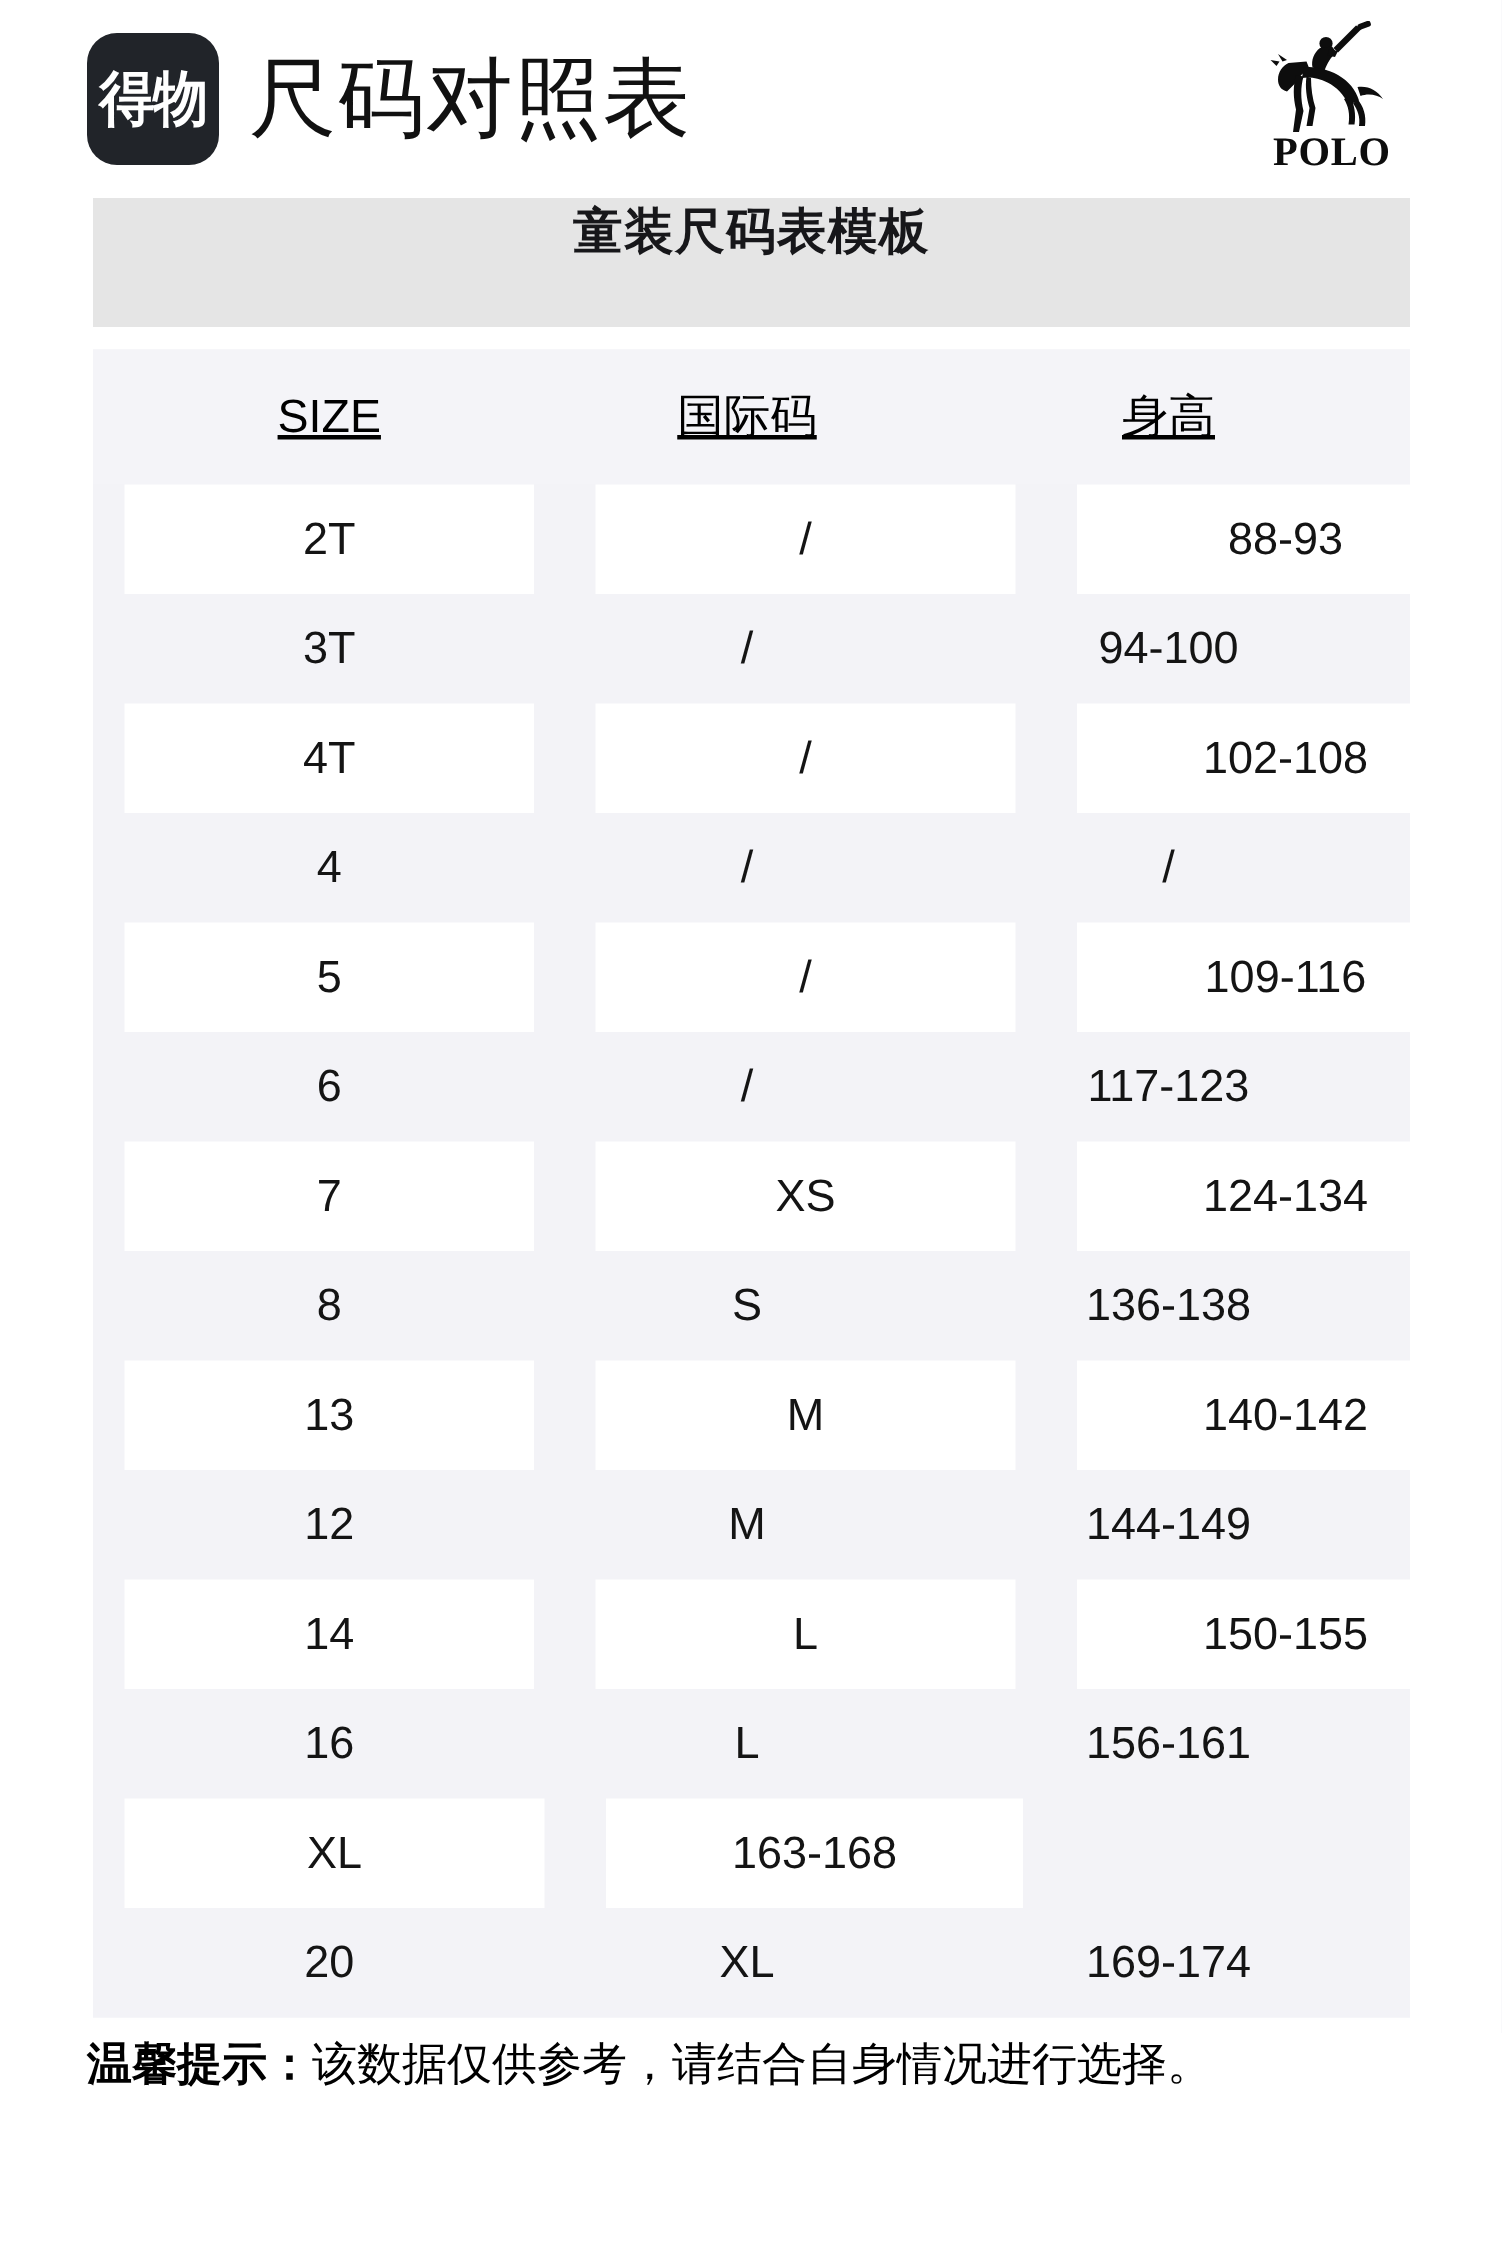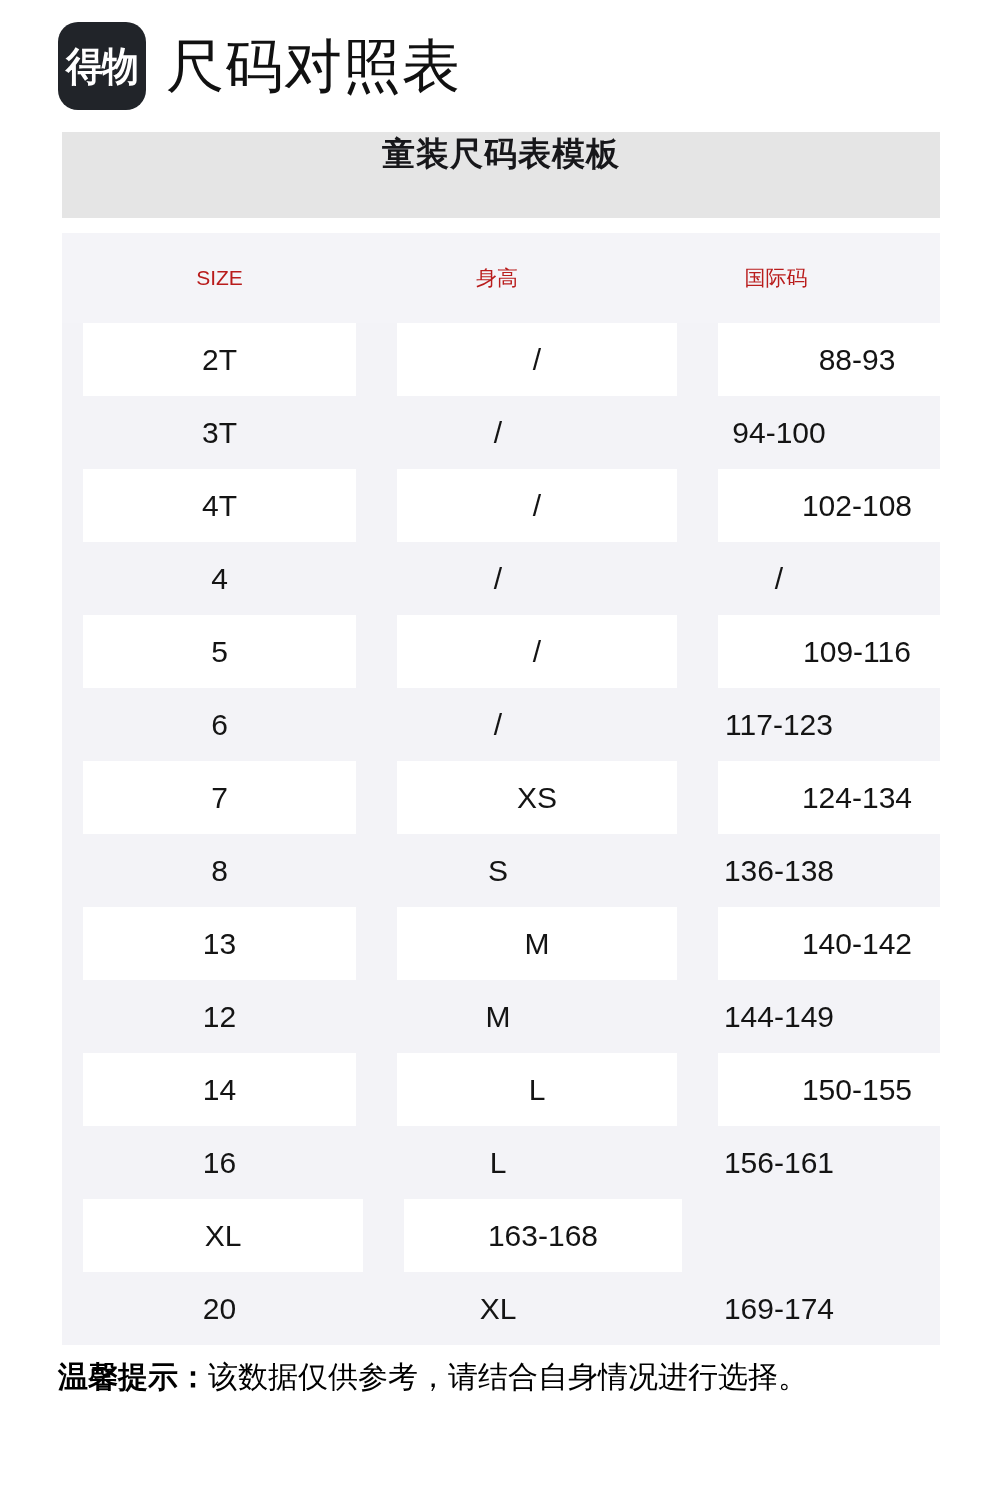--- a/index.html
+++ b/index.html
@@ -166,24 +166,25 @@
   .row.tint .cell.c2 { width: 280px; margin-right: 2px; }
   .row.tint .cell.c3 { width: 278px; }
 
   .row.head {
     padding: 0 21px;
   }
   .row.head .cell.c1 { width: 273px; margin-right: 2px; }
   .row.head .cell.c2 { width: 280px; margin-right: 2px; }
   .row.head .cell.c3 { width: 278px; }
   .row.head .cell {
-    font-size: 21px;
-    color: #b91c1c;
+    font-size: 31px;
+    color: #000000;
     font-weight: 400;
     background: transparent;
+    text-decoration: underline;
   }
 
   
   .footer-note {
     position: absolute;
     left: 58px;
     top: 1358px;
     width: 900px;
     font-size: 30px;
     line-height: 1.25;
@@ -201,33 +202,62 @@
 
   <div class="header">
 
     <div class="brand-block">
       <div class="dewu-logo">
         <span class="dewu-logo-text">得物</span>
       </div>
       <div class="header-title">尺码对照表</div>
     </div>
 
+    <div class="polo-logo">
+      <svg class="polo-mark" viewBox="0 0 92 76" aria-hidden="true">
+        <g fill="#0d0d0d">
+
+          <path d="M62 3 L66 5 L50 21 L47 18 Z"></path>
+          <rect x="63" y="1" width="9" height="4" rx="1.6" transform="rotate(-20 67 3)"></rect>
+
+          <circle cx="42" cy="15" r="4.4"></circle>
+
+          <path d="M38 18 C34 21 32 26 33 31 L41 33 C43 28 45 24 49 21 L46 17 Z"></path>
+          <path d="M44 19 L50 20 L48 24 L43 23 Z"></path>
+
+          <path d="M17 28 C13 30 10 34 10 39 C10 43 12 46 16 47 L22 41 C24 37 27 34 31 32 L29 27 Z"></path>
+          <path d="M9 30 L5 26 L11 27 Z"></path>
+          <path d="M13 27 L10 22 L16 26 Z"></path>
+
+          <path d="M27 31 C34 30 42 32 50 36 C57 40 62 46 64 53 L57 56 C54 49 49 44 43 41 C37 38 31 37 26 38 Z"></path>
+
+          <path d="M27 37 C25 44 25 52 27 60 L24 74 L20 74 L22 59 C20 51 20 43 22 36 Z"></path>
+          <path d="M32 38 C32 45 33 52 35 58 L33 70 L29 70 L31 58 C29 51 28 44 29 37 Z"></path>
+
+          <path d="M58 50 C61 56 62 62 61 69 L57 69 C58 62 57 57 54 52 Z"></path>
+          <path d="M63 52 C67 57 69 63 68 70 L64 70 C65 64 63 59 60 55 Z"></path>
+
+          <path d="M63 44 C70 43 76 46 80 52 C76 49 70 48 65 50 Z"></path>
+        </g>
+      </svg>
+      <div class="polo-word">POLO</div>
+    </div>
 
   </div>
 
   <div class="title-band">
     <span class="title-band-text">童装尺码表模板</span>
   </div>
 
   <div class="table">
 
     <div class="row head">
       <div class="cell c1">SIZE</div>
+      <div class="cell c2">国际码</div>
       <div class="cell c3">身高</div>
-      <div class="cell c2">国际码</div>
     </div>
 
     <div class="row white">
       <div class="cell c1">2T</div>
       <div class="cell c2">/</div>
       <div class="cell c3">88-93</div>
     </div>
 
     <div class="row tint">
       <div class="cell c1">3T</div>

